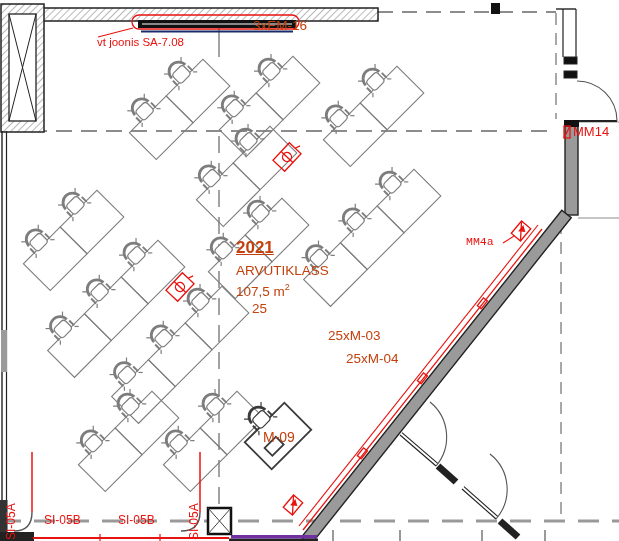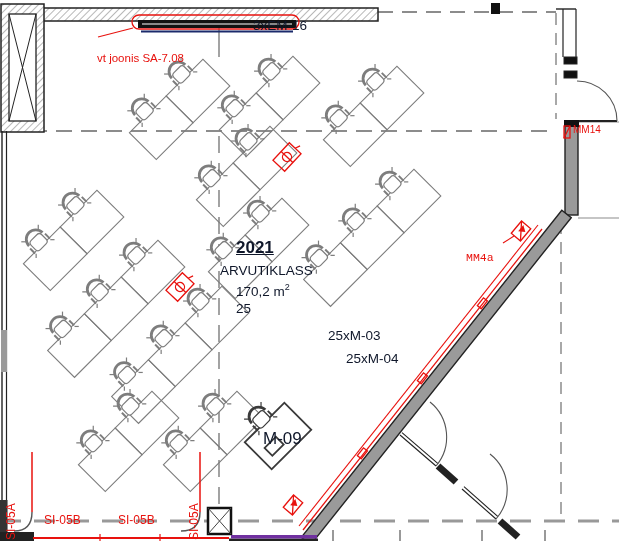--- a/index.html
+++ b/index.html
@@ -1,27 +1,27 @@
 <!DOCTYPE html>
 <html><head>
 <meta charset="utf-8">
 <style>
   html,body{margin:0;padding:0;background:#fff;}
   .stage{position:relative;width:619px;height:541px;background:#fff;overflow:hidden;
          font-family:"Liberation Sans",sans-serif;}
   .stage svg{position:absolute;left:0;top:0;}
   .lbl{position:absolute;white-space:nowrap;line-height:1.05;}
-  .blue{color:#0f172a;}
+  .blue{color:#c2410c;}
   .red{color:#e8120e;}
   .room-number{font-size:17px;font-weight:bold;text-decoration:underline;}
   .room-sub{font-size:13.5px;}
   .blue-note{font-size:13.5px;}
-  .blue-note-sm{font-size:17px;}
-  .red-note{font-size:11.5px;margin-top:16px;}
-  .red-note-sm{font-size:10px;}
+  .blue-note-sm{font-size:14px;}
+  .red-note{font-size:11.5px;}
+  .red-note-sm{font-size:13px;}
   .si-label{font-size:12px;}
   .vert{transform:rotate(-90deg);transform-origin:0 0;}
   sup{font-size:9px;}
 </style>
 </head>
 <body>
 
 <div class="stage">
 <svg width="619" height="541" viewBox="0 0 619 541">
   <defs>
@@ -238,23 +238,23 @@
 
   <rect x="231" y="535" width="86" height="3.5" fill="#7030a0"></rect>
 </svg>
 
   <div class="lbl red red-note" style="left:97px;top:36px;">vt joonis SA-7.08</div>
   <div class="lbl blue blue-note" style="left:253px;top:19px;">3xEM-16</div>
   <div class="lbl red red-note-sm" style="left:573px;top:125px;">MM14</div>
   <div class="lbl red red-note" style="left:466px;top:236px;font-family:Liberation Mono, monospace;">MM4a</div>
 
   <div class="lbl blue room-number" style="left:236px;top:239px;">2021</div>
-  <div class="lbl blue room-sub" style="left:220px;top:264px;">ARVUTIKLASS</div>
-  <div class="lbl blue room-sub" style="left:236px;top:283px;"><span>170,2 m</span><sup>2</sup></div>
-  <div class="lbl blue room-sub" style="left:236px;top:302px;">25</div>
+  <div class="lbl blue room-sub" style="left:236px;top:264px;">ARVUTIKLASS</div>
+  <div class="lbl blue room-sub" style="left:236px;top:283px;"><span>107,5 m</span><sup>2</sup></div>
+  <div class="lbl blue room-sub" style="left:252px;top:302px;">25</div>
 
   <div class="lbl blue blue-note" style="left:328px;top:329px;">25xM-03</div>
   <div class="lbl blue blue-note" style="left:335px;top:352px;margin-left:11px;">25xM-04</div>
   <div class="lbl blue blue-note-sm" style="left:263px;top:430px;">M-09</div>
 
   <div class="lbl red si-label" style="left:44px;top:514px;">SI-05B</div>
   <div class="lbl red si-label" style="left:118px;top:514px;">SI-05B</div>
   <div class="lbl red si-label vert" style="left:5px;top:540px;">SI-05A</div>
   <div class="lbl red si-label vert" style="left:188px;top:540px;">SI-05A</div>
 </div>

